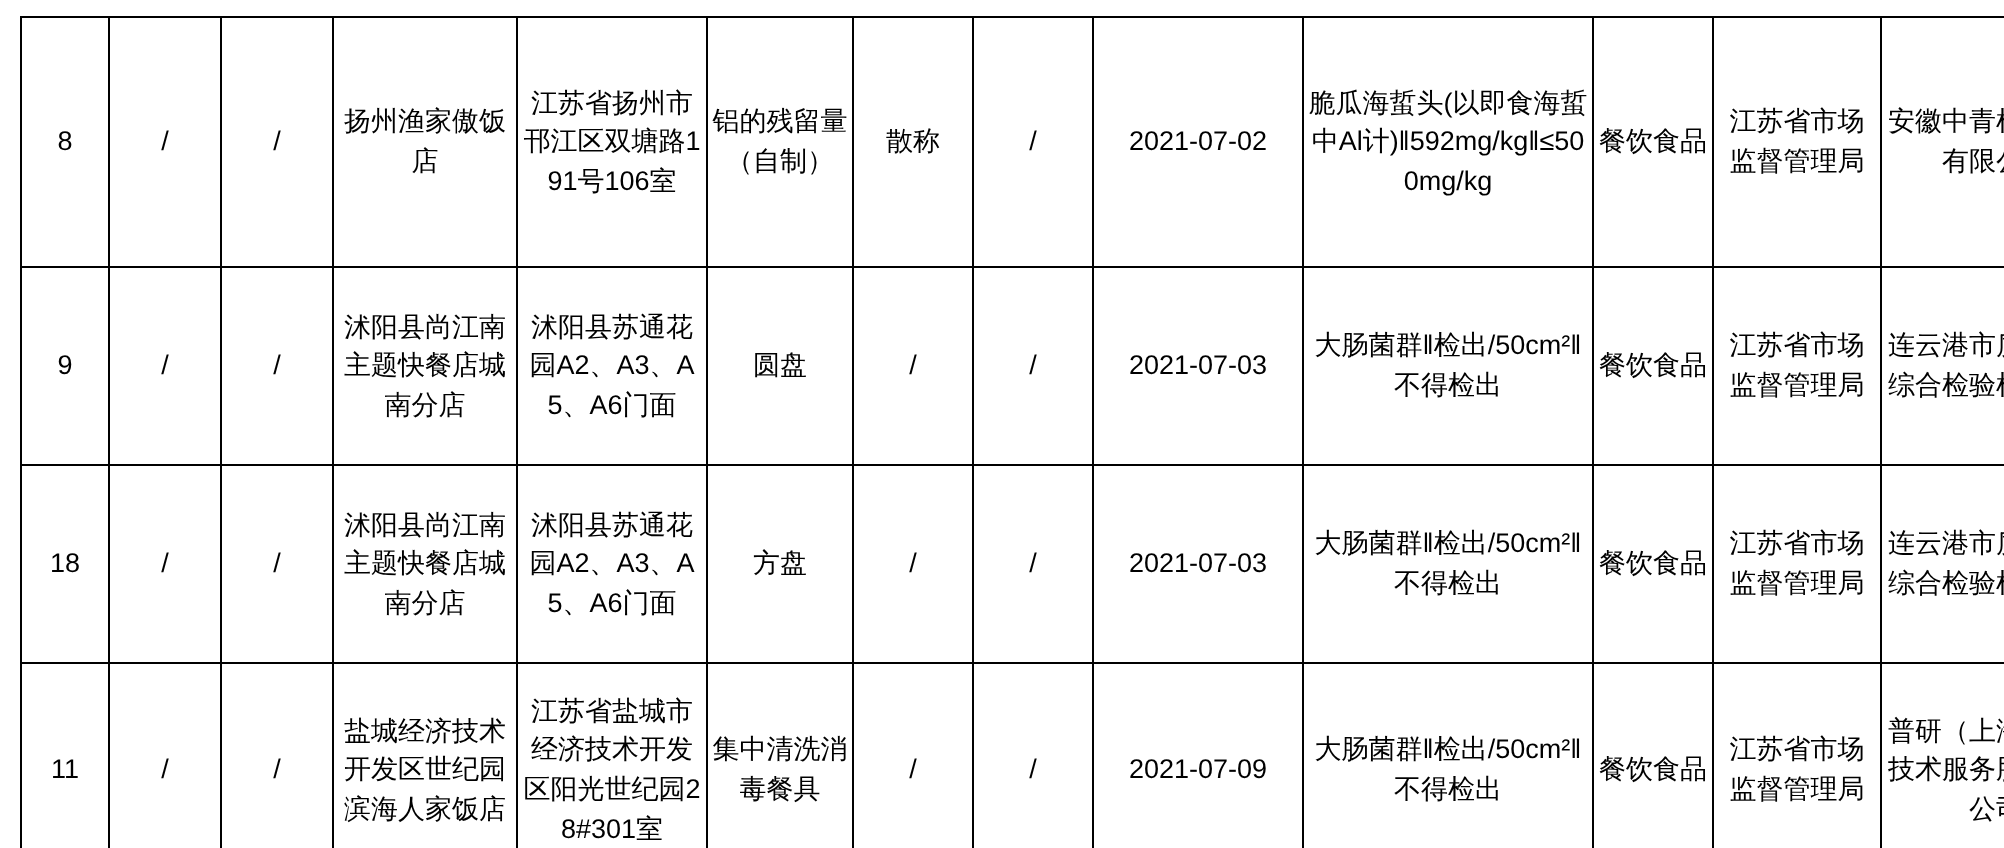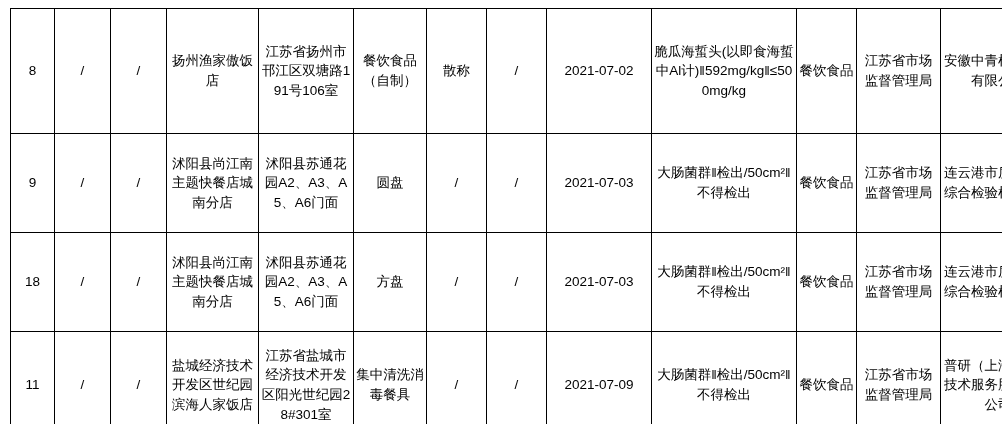--- a/index.html
+++ b/index.html
@@ -80,21 +80,21 @@
         <col class="c11">
         <col class="c12">
     </colgroup>
     <tbody>
       <tr class="row-8">
         <td>8</td>
         <td class="cell-slash">/</td>
         <td class="cell-slash">/</td>
         <td>扬州渔家傲饭店</td>
         <td>江苏省扬州市邗江区双塘路191号106室</td>
-        <td>餐饮食品（自制）</td>
+        <td>铝的残留量（自制）</td>
         <td>散称</td>
         <td class="cell-slash">/</td>
         <td class="cell-date">2021-07-02</td>
         <td class="cell-limit">脆瓜海蜇头(以即食海蜇中Al计)‖592mg/kg‖≤500mg/kg</td>
         <td>餐饮食品</td>
         <td>江苏省市场监督管理局</td>
         <td>安徽中青检验检测有限公司</td>
       </tr>
       <tr class="row-9">
         <td>9</td>

